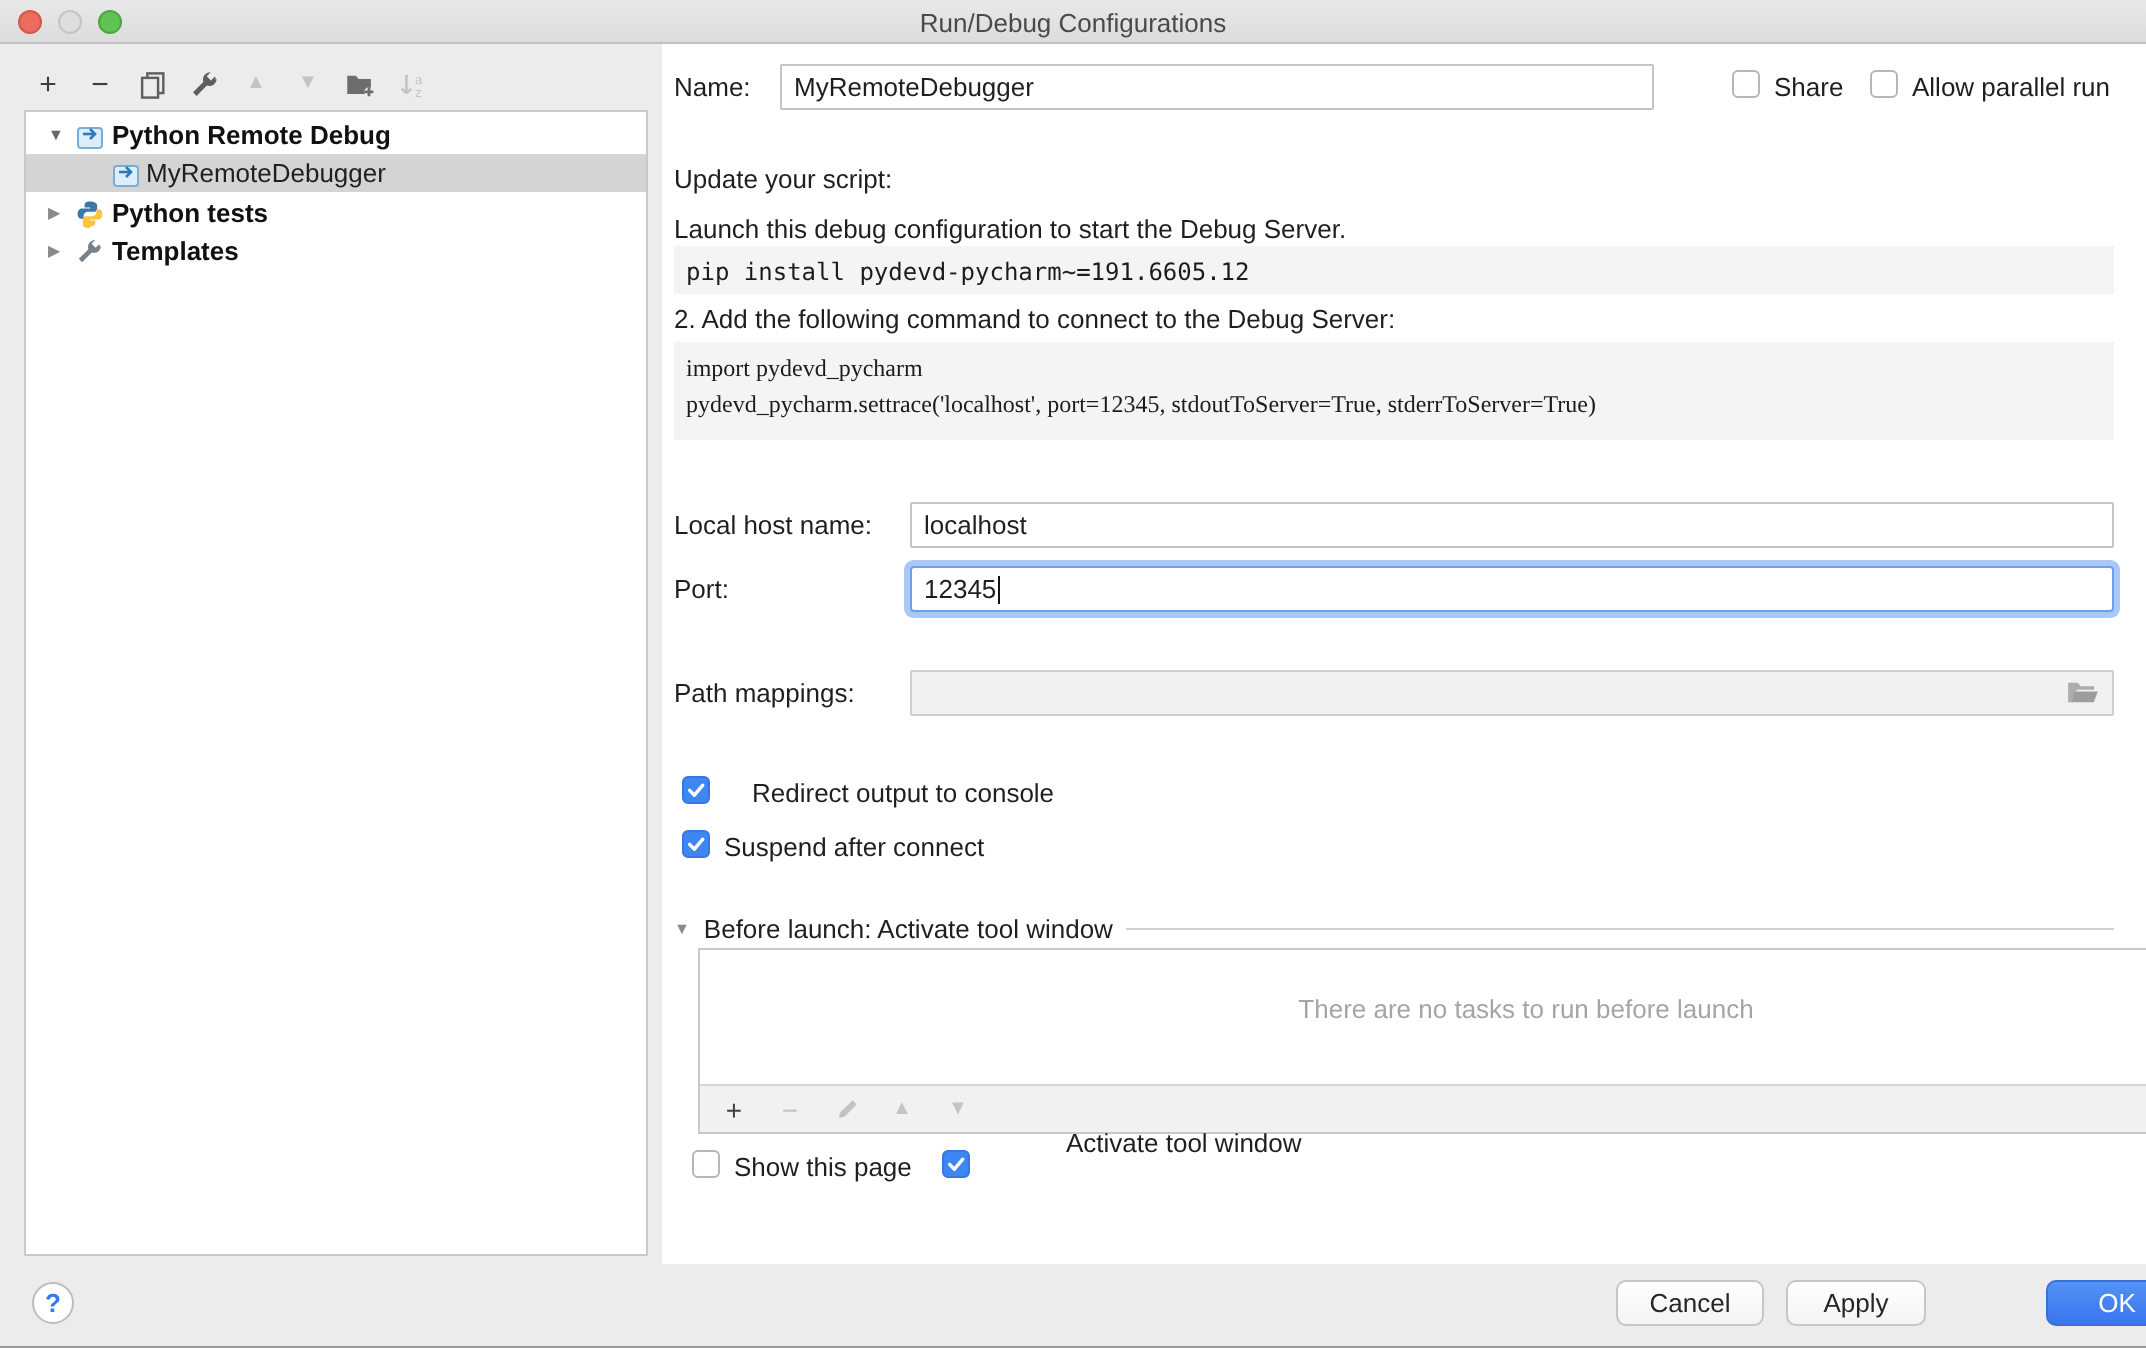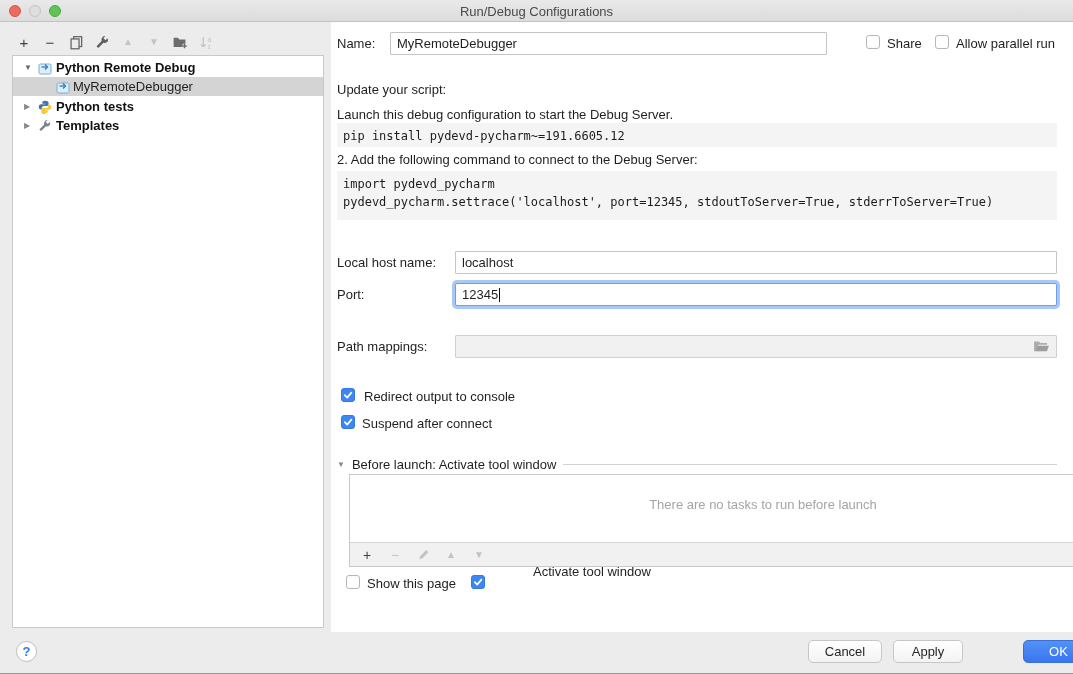--- a/index.html
+++ b/index.html
@@ -173,21 +173,21 @@
     <span class="cb" style="left:604px; top:13px;"></span>
     <span class="lbl" style="left:625px; top:14px;">Allow parallel run</span>
 
     <span class="lbl" style="left:6px; top:37px;margin-top:48px;">Launch this debug configuration to start the Debug Server.</span>
     <span class="lbl" style="left:6px; top:60px;">Update your script:</span>
 
     <div class="codeblock" style="left:6px; top:101px; width:720px; height:24px;">pip install pydevd-pycharm~=191.6605.12</div>
 
     <span class="lbl" style="left:6px; top:130px;">2. Add the following command to connect to the Debug Server:</span>
 
-    <div class="codeblock" style="left:6px; top:149px; width:720px; height:49px;"><span>import pydevd_pycharm</span><br><span>pydevd_pycharm.settrace('localhost', port=12345, stdoutToServer=True, stderrToServer=True)</span></div>
+    <div class="codeblock" style="left:6px; top:149px; width:720px; height:49px;font-family:Liberation Serif, serif;"><span>import pydevd_pycharm</span><br><span>pydevd_pycharm.settrace('localhost', port=12345, stdoutToServer=True, stderrToServer=True)</span></div>
 
     <span class="lbl" style="left:6px; top:233px;">Local host name:</span>
     <input class="text-input" style="left: 124px; top: 229px; width: 602px;" value="localhost">
 
     <span class="lbl" style="left:6px; top:265px;">Port:</span>
     <div class="text-input fake-input focused" style="left:124px; top:261px; width:602px;">
       <span>12345</span>
         <span class="caret"></span>
     </div>
 
@@ -199,21 +199,21 @@
             <path d="M4.6 6.2H17L14.8 12H2.8z" fill="#9d9d9d"></path>
           </svg>
       </span>
     </div>
 
     <span class="cb checked" style="left:10px; top:366px;">
       <svg width="10" height="10" viewBox="0 0 10 10">
           <path d="M1.8 5.2 4.2 7.6 8.4 2.6" fill="none" stroke="#fff" stroke-width="1.7" stroke-linecap="round" stroke-linejoin="round"></path>
         </svg>
     </span>
-    <span class="lbl" style="left:33px; top:367px;">Redirect output to console</span>
+    <span class="lbl" style="left:45px; top:367px;">Redirect output to console</span>
 
     <span class="cb checked" style="left:10px; top:393px;">
       <svg width="10" height="10" viewBox="0 0 10 10">
           <path d="M1.8 5.2 4.2 7.6 8.4 2.6" fill="none" stroke="#fff" stroke-width="1.7" stroke-linecap="round" stroke-linejoin="round"></path>
         </svg>
     </span>
     <span class="lbl" style="left:31px; top:394px;">Suspend after connect</span>
 
     <div class="bl-header" style="left:6px; top:435px; width:720px;">
       <span class="bl-arrow">▼</span>

